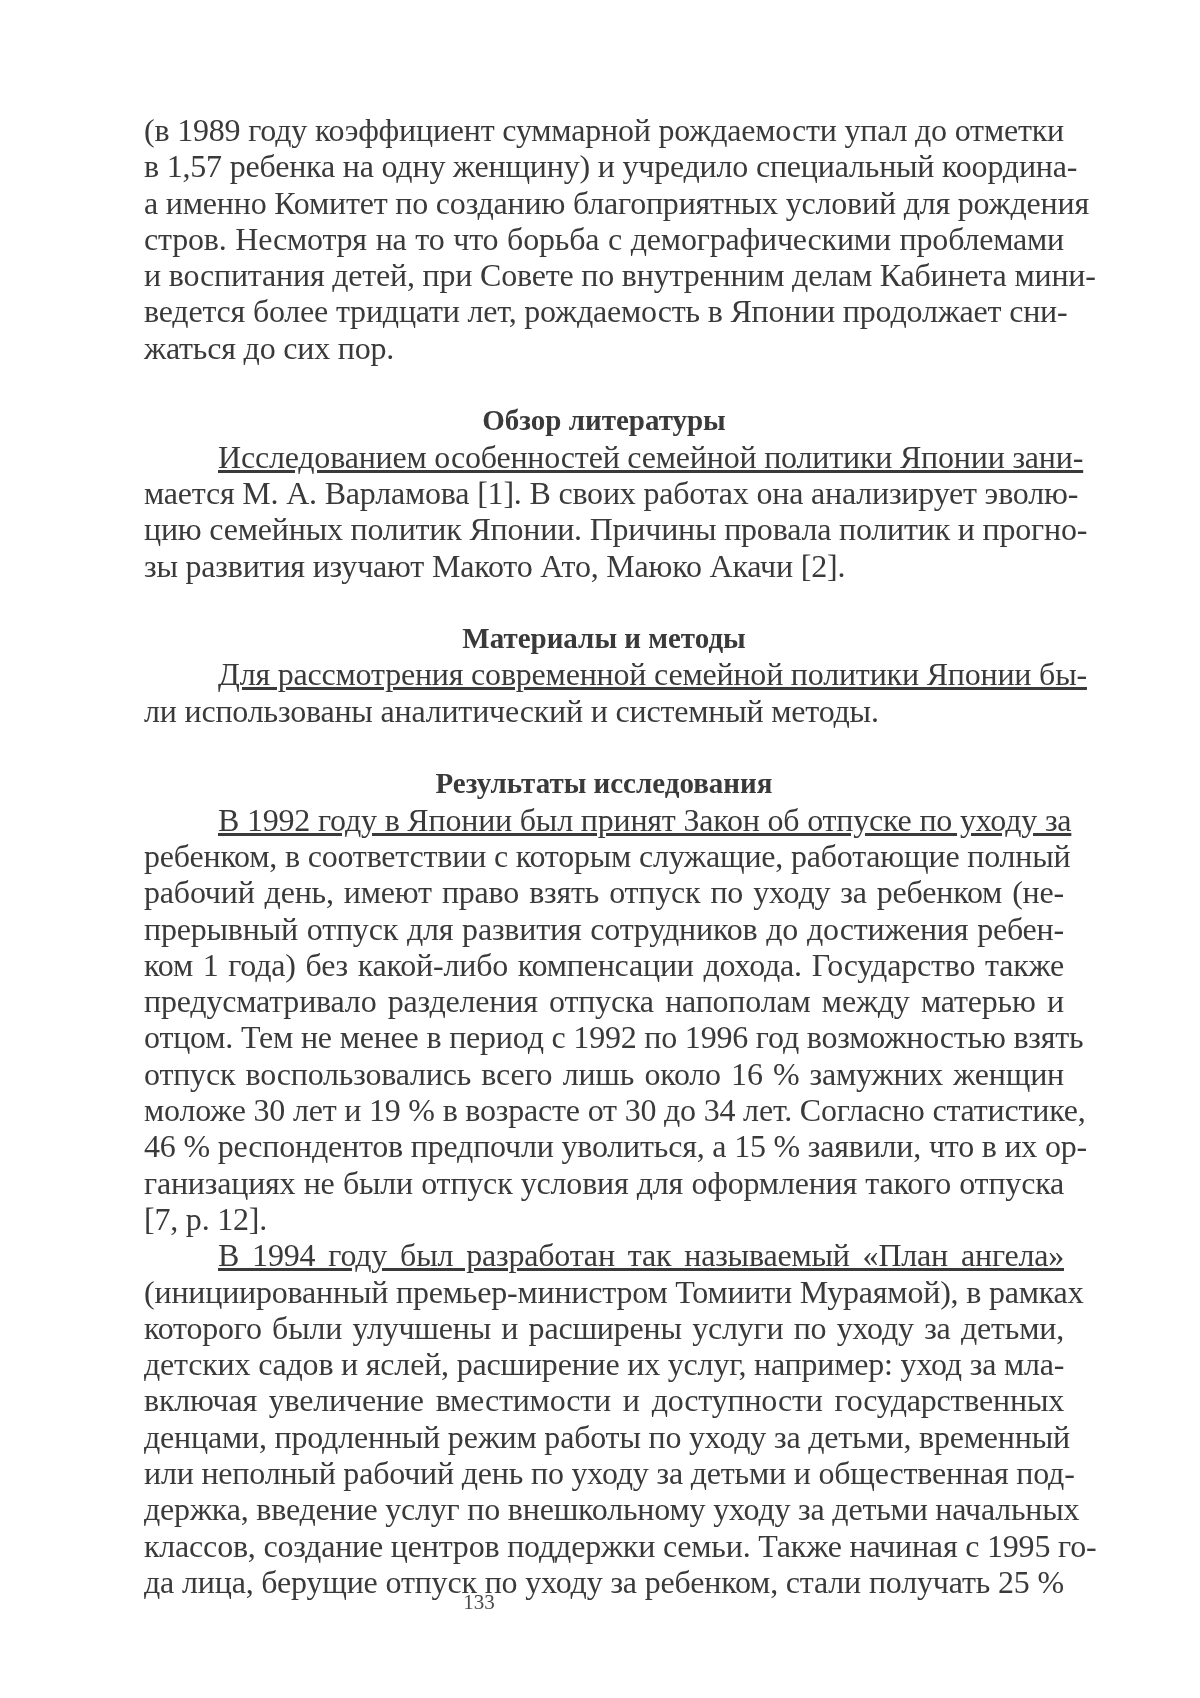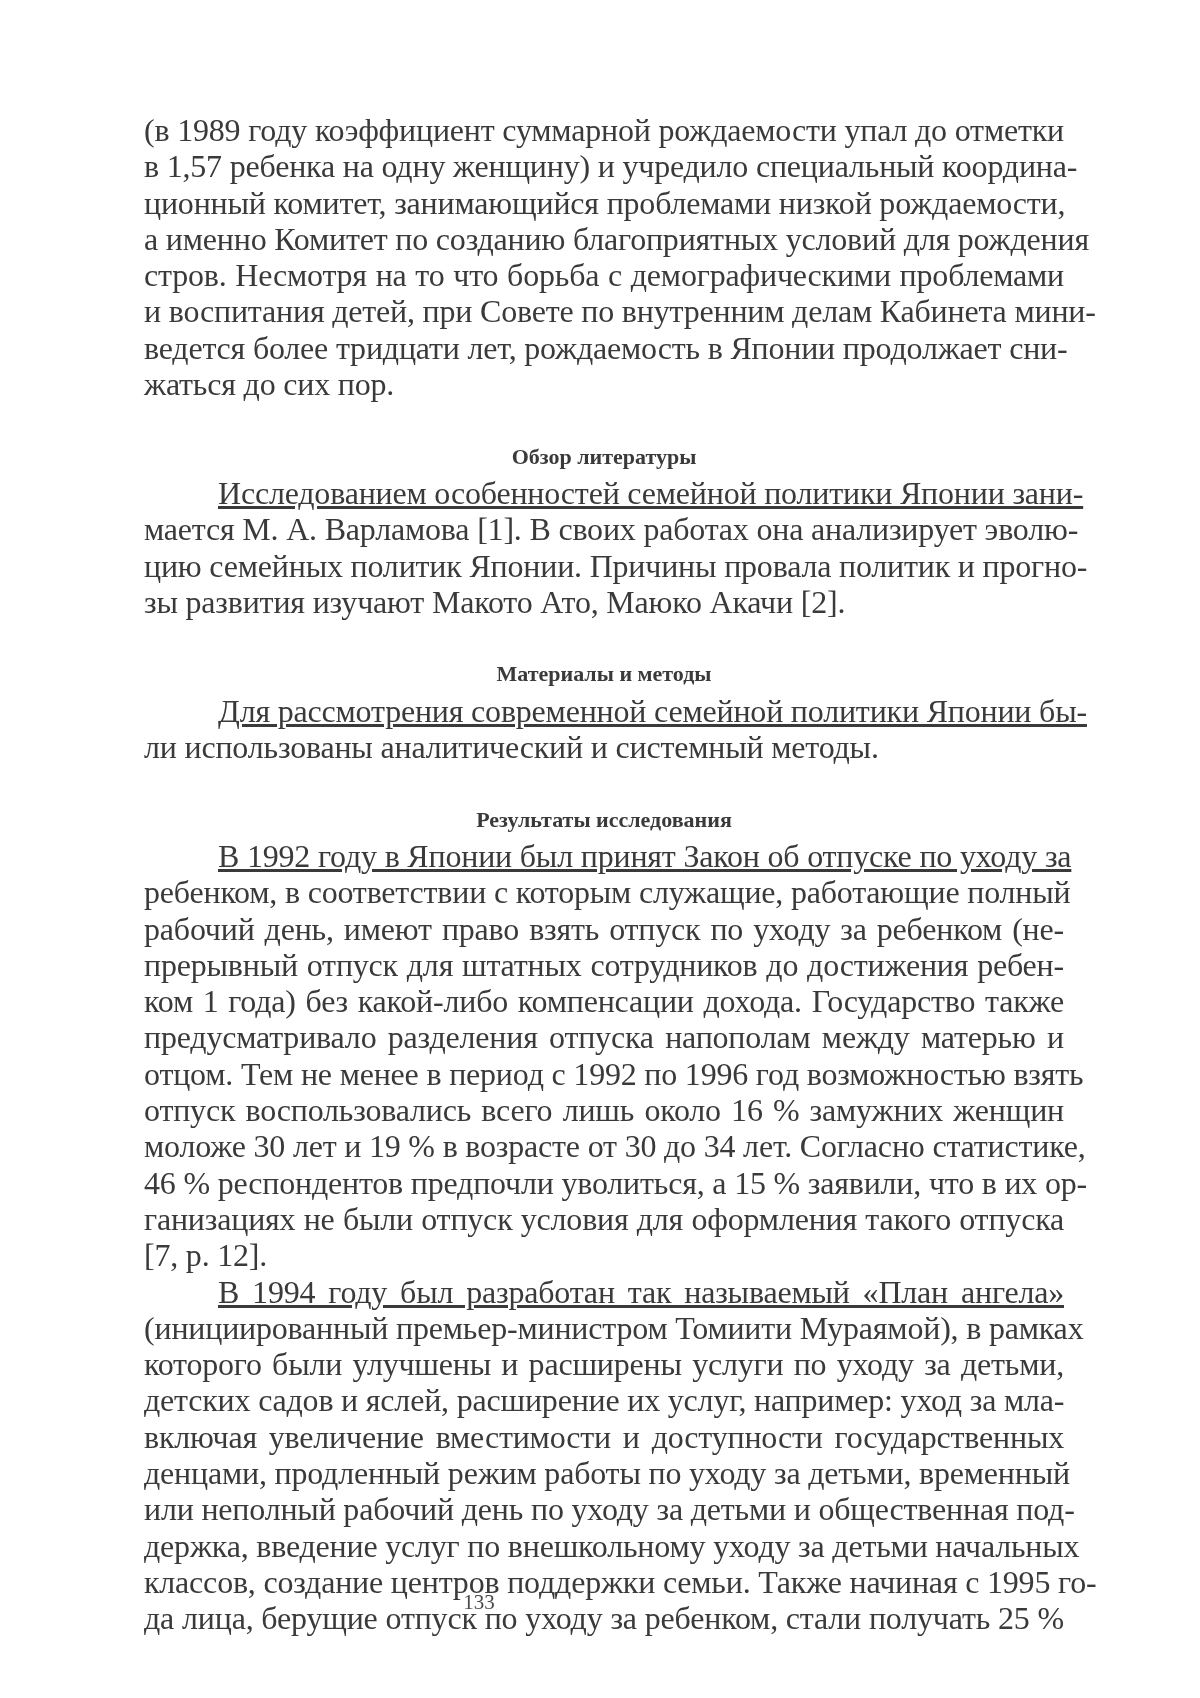--- a/index.html
+++ b/index.html
@@ -31,21 +31,21 @@
       letter-spacing: -0.2px;
     }
     .line.last {
       text-align-last: left;
     }
     .line.indent {
       padding-left: 74px;
       text-decoration: underline;
     }
     .heading {
-      font-size: 22px;
+      font-size: 29px;
       line-height: 36.3px;
       height: 36.3px;
       font-weight: bold;
       text-align: center;
       color: #3a3a3a;
     }
     .gap {
       height: 36.3px;
     }
     .page-number {
@@ -59,21 +59,20 @@
     }
   </style>
 </head>
 <body>
 
 <div class="page">
 
   <div>
     <div class="line">(в 1989 году коэффициент суммарной рождаемости упал до отметки</div>
     <div class="line">в 1,57 ребенка на одну женщину) и учредило специальный координа-</div>
-    <div class="line">ционный комитет, занимающийся проблемами низкой рождаемости,</div>
     <div class="line">а именно Комитет по созданию благоприятных условий для рождения</div>
     <div class="line">стров. Несмотря на то что борьба с демографическими проблемами</div>
     <div class="line">и воспитания детей, при Совете по внутренним делам Кабинета мини-</div>
     <div class="line">ведется более тридцати лет, рождаемость в Японии продолжает сни-</div>
     <div class="line last">жаться до сих пор.</div>
   </div>
 
   <div class="gap"></div>
 
   <div>
@@ -97,21 +96,21 @@
   </div>
 
   <div class="gap"></div>
 
   <div>
     <div class="heading">Результаты исследования</div>
     <div>
       <div class="line indent">В 1992 году в Японии был принят Закон об отпуске по уходу за</div>
       <div class="line">ребенком, в соответствии с которым служащие, работающие полный</div>
       <div class="line">рабочий день, имеют право взять отпуск по уходу за ребенком (не-</div>
-      <div class="line">прерывный отпуск для штатных сотрудников до достижения ребен-</div>
+      <div class="line">прерывный отпуск для развития сотрудников до достижения ребен-</div>
       <div class="line">ком 1 года) без какой-либо компенсации дохода. Государство также</div>
       <div class="line">предусматривало разделения отпуска напополам между матерью и</div>
       <div class="line">отцом. Тем не менее в период с 1992 по 1996 год возможностью взять</div>
       <div class="line">отпуск воспользовались всего лишь около 16 % замужних женщин</div>
       <div class="line">моложе 30 лет и 19 % в возрасте от 30 до 34 лет. Согласно статистике,</div>
       <div class="line">46 % респондентов предпочли уволиться, а 15 % заявили, что в их ор-</div>
       <div class="line">ганизациях не были отпуск условия для оформления такого отпуска</div>
       <div class="line last">[7, p. 12].</div>
     </div>
     <div>

